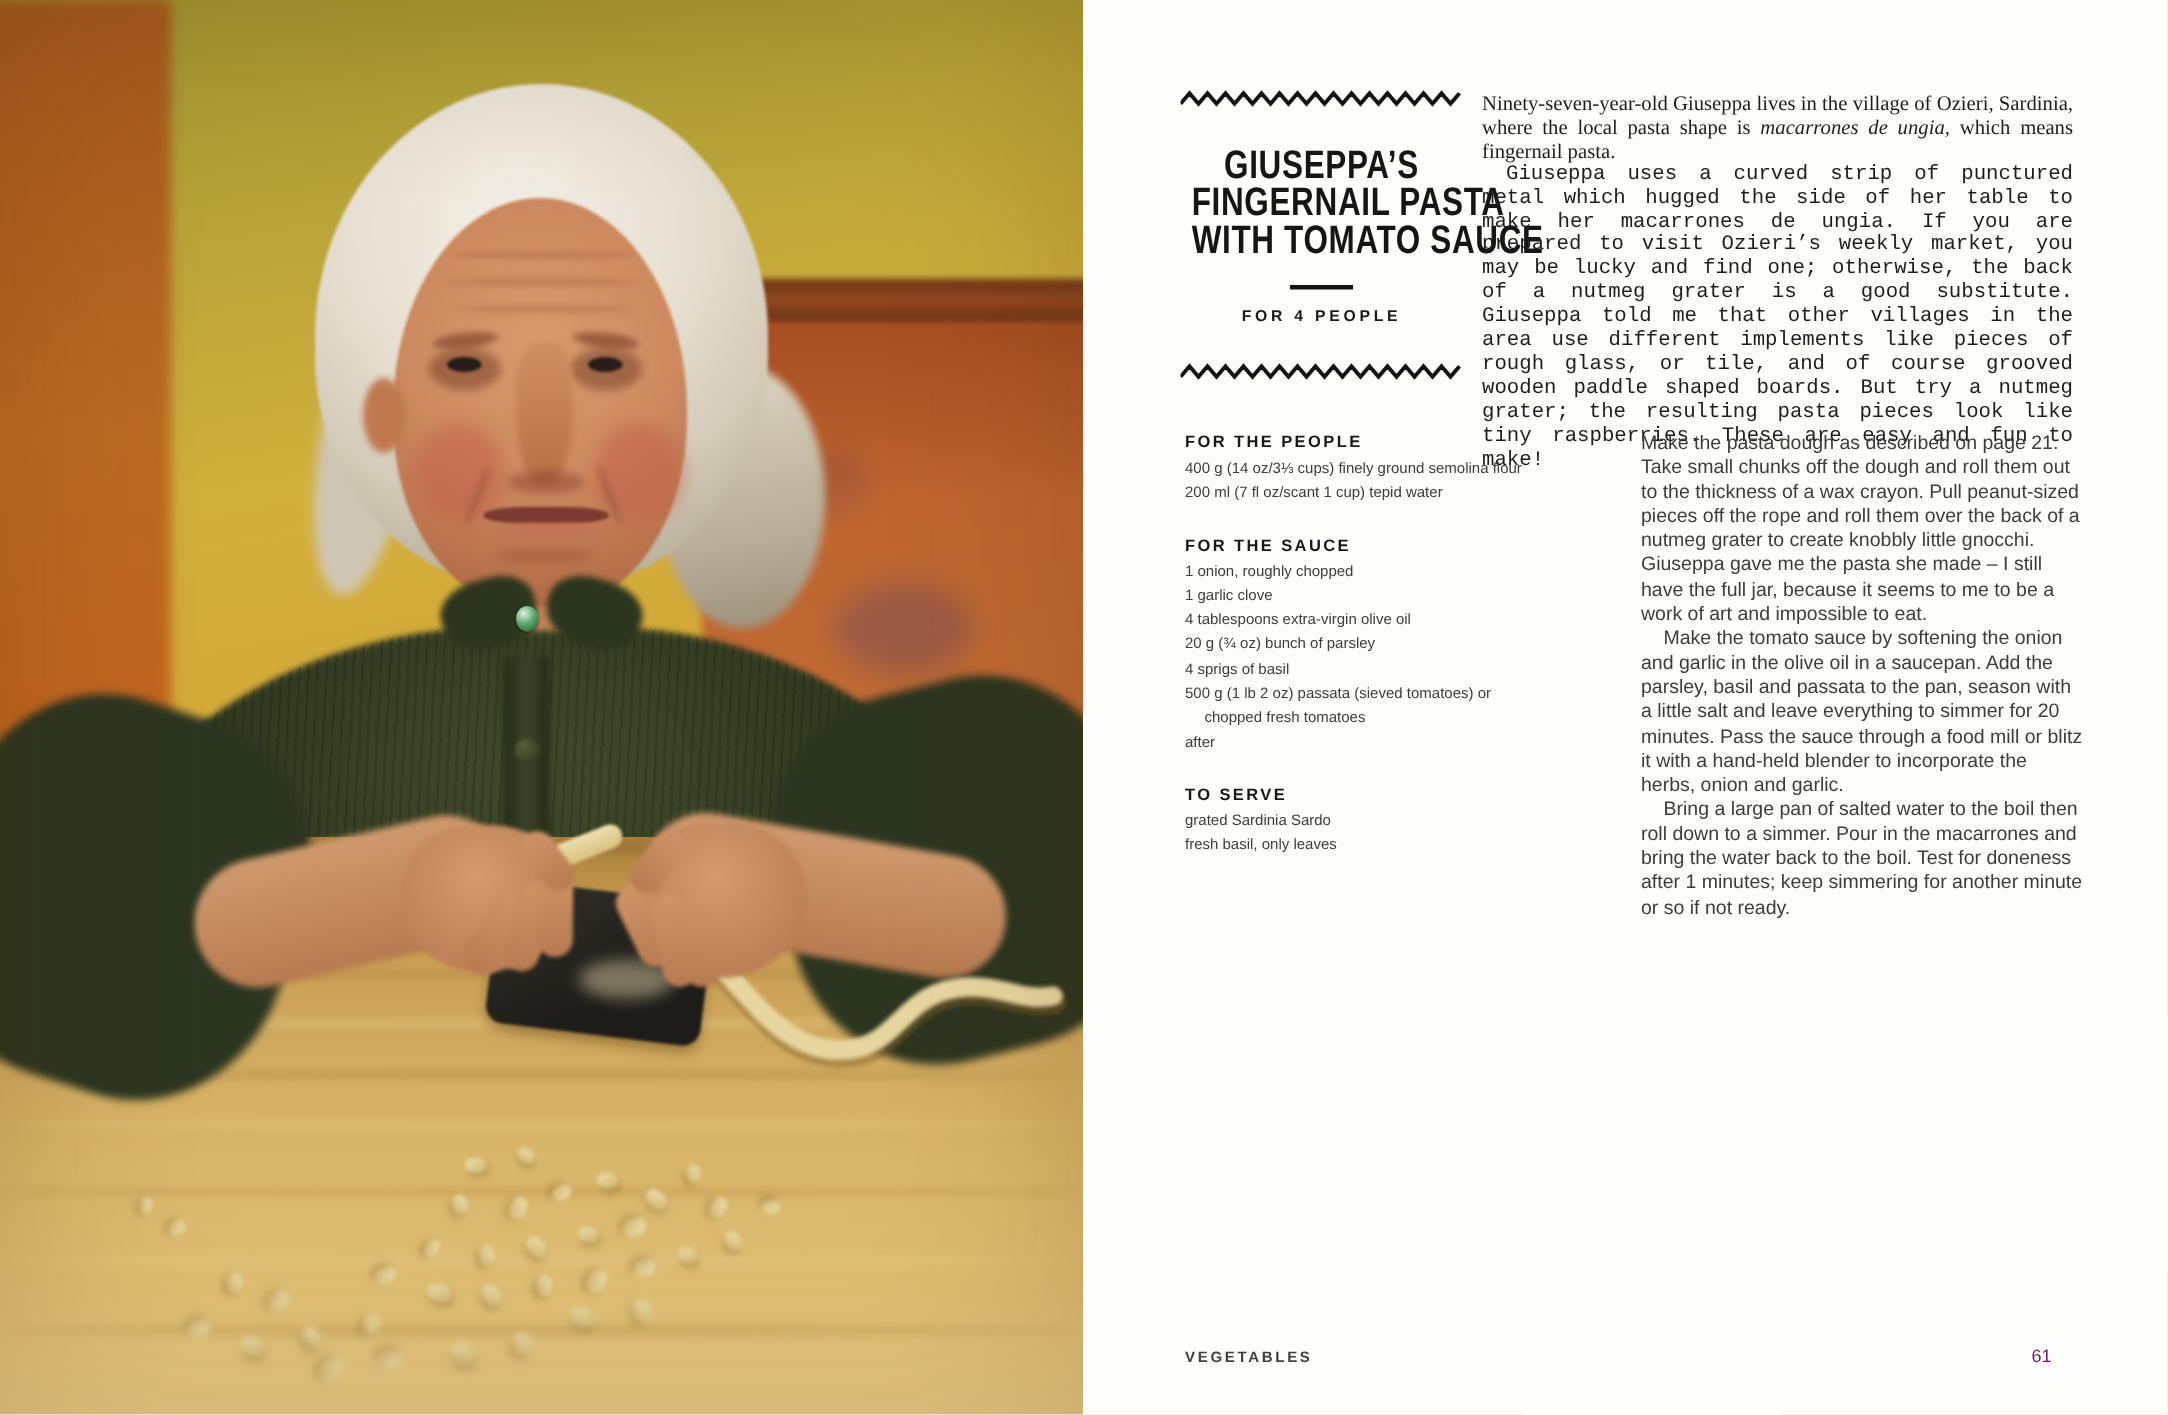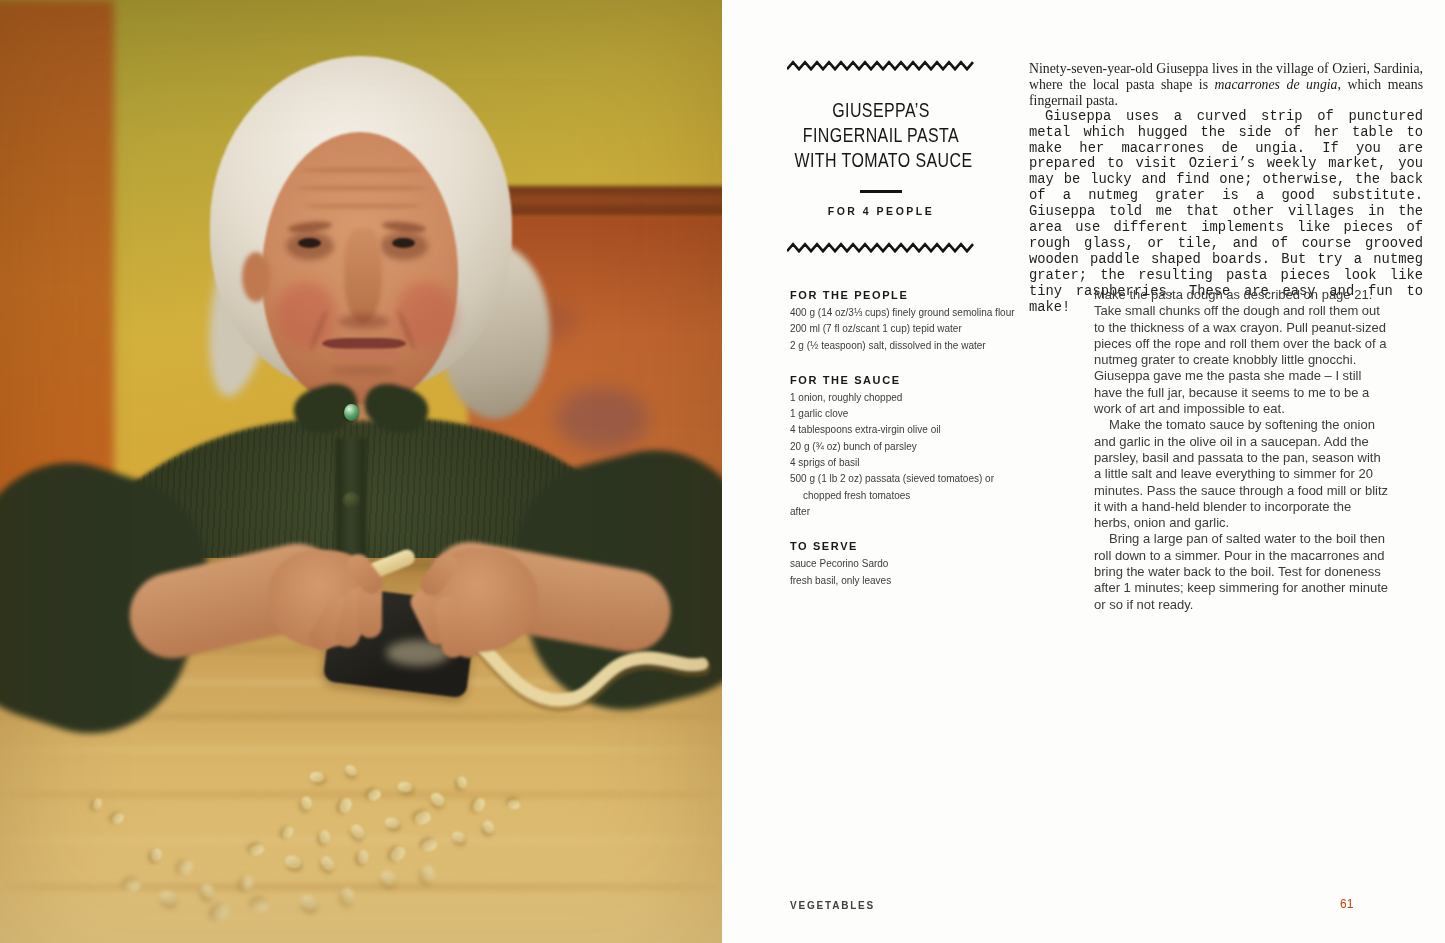--- a/index.html
+++ b/index.html
@@ -73,43 +73,43 @@
     transform:rotate(-22deg);background:linear-gradient(#efe0ae,#d8c080);}
   .rope-svg{position:absolute;left:0;top:0;filter:blur(1.5px);}
   .gnoc{position:absolute;border-radius:46%;filter:blur(1.3px);
     background:linear-gradient(150deg,#f0e3b2,#d9c181 70%);
     box-shadow:2px 3px 4px rgba(120,85,30,.35);}
   .ph-vignette{left:0;top:0;width:722px;height:943px;box-shadow:inset 0 0 130px rgba(80,40,0,.22);pointer-events:none;}
 
   
   .title-block{position:absolute;left:778px;top:60px;width:206px;text-align:center;color:#141414;}
   .zigzag{display:block;margin:0 auto;}
-  .title{margin:26px 0 0 0;padding:0;font-weight:400;font-size:19px;line-height:25px;
+  .title{margin:26px 0 0 0;padding:0;font-weight:700;font-size:25px;line-height:25px;
     letter-spacing:.5px;color:#161616;}
   .title span{display:block;transform:scale(.84,1.06);white-space:nowrap;}
   .title-rule{width:42px;height:3px;background:#141414;margin:17px auto 0 auto;}
   .serves{margin-top:12px;margin-bottom:25px;font-size:10.5px;font-weight:700;letter-spacing:2.5px;color:#1a1a1a;}
 
   .intro{position:absolute;left:988px;top:61px;width:394px;
-    font-family:"Liberation Serif", serif;font-size:13.8px;line-height:15.9px;color:#1e1e1e;text-align:justify;margin-left:41px;}
+    font-family:"Liberation Serif", serif;font-size:13.8px;line-height:15.9px;color:#1e1e1e;text-align:justify;}
   .intro p{margin:0;}
   .intro p + p{text-indent:16px;font-family:Liberation Mono, monospace;}
 
   .ingredients{position:absolute;left:790px;top:289px;width:242px;color:#3c3c3c;}
   .ing-h{font-size:11px;font-weight:700;letter-spacing:1.6px;color:#181818;margin:0 0 4px 0;}
   .ing-group{margin:0 0 20px 0;}
   .ing{font-size:10px;line-height:16.3px;padding-left:13px;text-indent:-13px;}
 
   .method{position:absolute;left:1094px;top:287px;width:296px;font-size:13px;line-height:16.3px;color:#3c3c3c;}
   .method p{margin:0;}
   .method p + p{text-indent:15px;}
 
   .footer-section{position:absolute;left:790px;top:900px;font-size:10px;font-weight:700;
     letter-spacing:1.8px;color:#3f3f3f;}
-  .footer-page{position:absolute;left:1340px;top:897px;width:42px;text-align:left;font-size:12px;color:#c2410c;}
+  .footer-page{position:absolute;left:1340px;top:897px;width:42px;text-align:center;font-size:12px;color:#701a75;}
 </style>
 </head>
 <body>
 
 <div class="page">
 
   <div class="photo" title="Elderly Giuseppa with white hair, in a dark green cardigan, shaping fingernail pasta over a black grater at a wooden table scattered with small gnocchi; yellow wall and wooden sideboard behind her">
     <div class="s ph-wall"></div>
     <div class="s ph-strip"></div>
     <div class="s ph-rail"></div>
@@ -245,35 +245,34 @@
   <section class="intro">
     <p><span>Ninety-seven-year-old Giuseppa lives in the village of Ozieri, Sardinia, where the local pasta shape is </span><em>macarrones de ungia</em><span>, which means fingernail pasta.</span></p>
     <p>Giuseppa uses a curved strip of punctured metal which hugged the side of her table to make her macarrones de ungia. If you are prepared to visit Ozieri’s weekly market, you may be lucky and find one; otherwise, the back of a nutmeg grater is a good substitute. Giuseppa told me that other villages in the area use different implements like pieces of rough glass, or tile, and of course grooved wooden paddle shaped boards. But try a nutmeg grater; the resulting pasta pieces look like tiny raspberries. These are easy and fun to make!</p>
   </section>
 
   <aside class="ingredients">
     <div class="ing-group">
       <div class="ing-h">FOR THE PEOPLE</div>
       <div class="ing">400 g (14 oz/3⅓ cups) finely ground semolina flour</div>
       <div class="ing">200 ml (7 fl oz/scant 1 cup) tepid water</div>
-      <div class="ing">2 g (½ teaspoon) salt, dissolved in the water</div>
     </div>
     <div class="ing-group">
       <div class="ing-h">FOR THE SAUCE</div>
       <div class="ing">1 onion, roughly chopped</div>
       <div class="ing">1 garlic clove</div>
       <div class="ing">4 tablespoons extra-virgin olive oil</div>
       <div class="ing">20 g (¾ oz) bunch of parsley</div>
       <div class="ing">4 sprigs of basil</div>
       <div class="ing">500 g (1 lb 2 oz) passata (sieved tomatoes) or chopped fresh tomatoes</div>
       <div class="ing">after</div>
     </div>
     <div class="ing-group">
       <div class="ing-h">TO SERVE</div>
-      <div class="ing">sauce Pecorino Sardo</div>
+      <div class="ing">grated Sardinia Sardo</div>
       <div class="ing">fresh basil, only leaves</div>
     </div>
   </aside>
 
   <section class="method">
     <p>Make the pasta dough as described on page 21. Take small chunks off the dough and roll them out to the thickness of a wax crayon. Pull peanut-sized pieces off the rope and roll them over the back of a nutmeg grater to create knobbly little gnocchi. Giuseppa gave me the pasta she made – I still have the full jar, because it seems to me to be a work of art and impossible to eat.</p>
     <p>Make the tomato sauce by softening the onion and garlic in the olive oil in a saucepan. Add the parsley, basil and passata to the pan, season with a little salt and leave everything to simmer for 20 minutes. Pass the sauce through a food mill or blitz it with a hand-held blender to incorporate the herbs, onion and garlic.</p>
     <p>Bring a large pan of salted water to the boil then roll down to a simmer. Pour in the macarrones and bring the water back to the boil. Test for doneness after 1 minutes; keep simmering for another minute or so if not ready.</p>
   </section>
 

